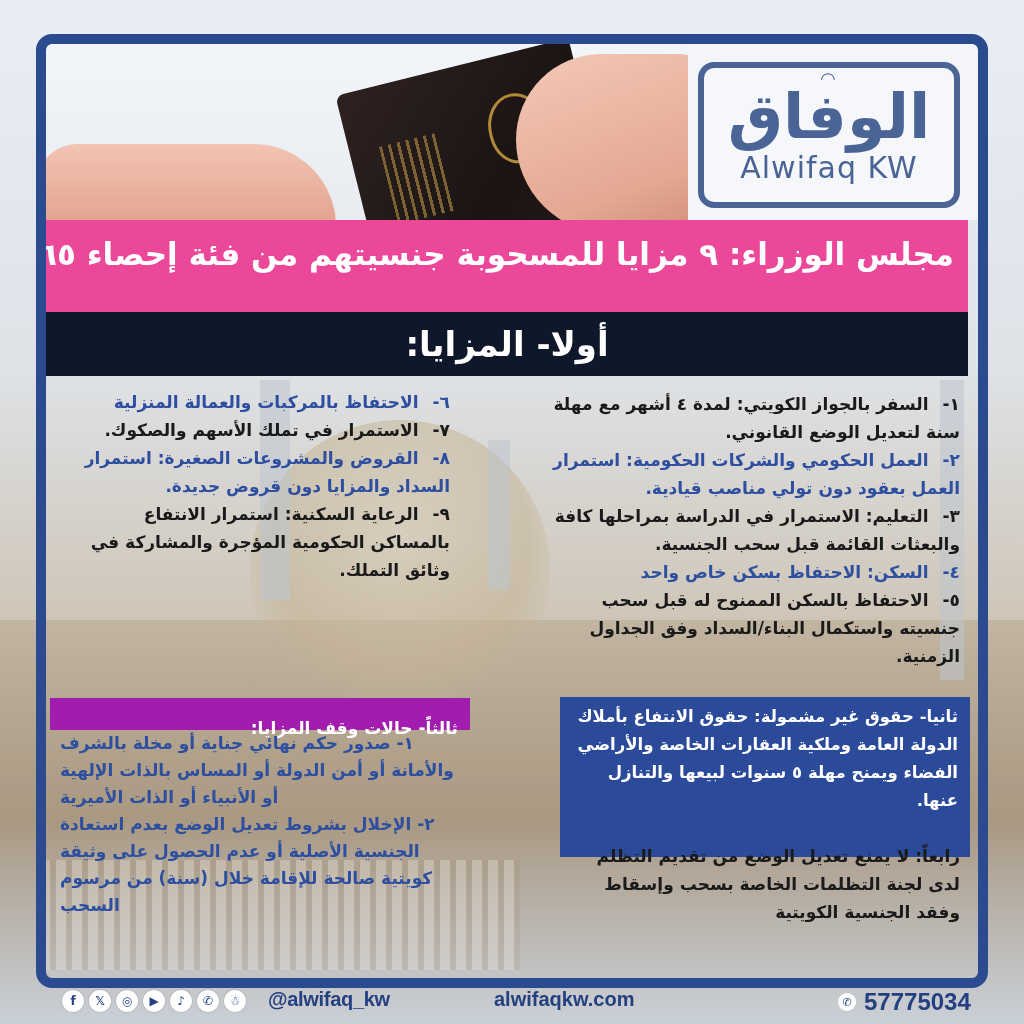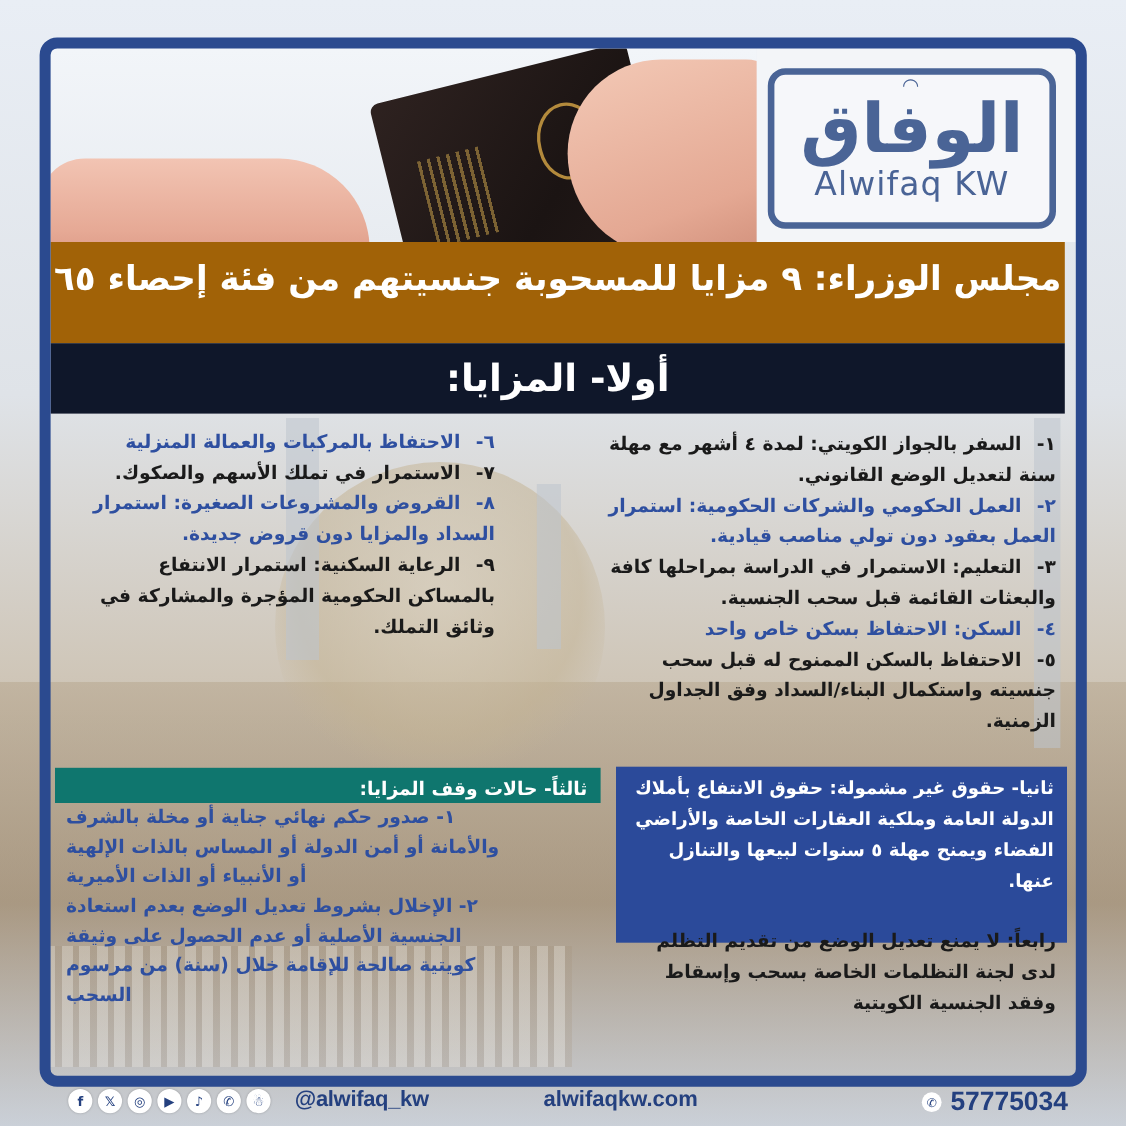--- a/index.html
+++ b/index.html
@@ -88,22 +88,22 @@
     font-size: 18px; color: #4a6496;
   }
   .logo-en {
     font-family: "DejaVu Sans", sans-serif; font-size: 30px; color: #4a6496;
     letter-spacing: 1px; margin-top: 2px; font-weight: normal;
   }
 
   
   .title-bar {
     position: absolute; left: 46px; top: 220px; width: 922px; height: 92px;
-    background: #a16207;
-    display: flex; align-items: flex-start; justify-content: center;
+    background: #ec4899;
+    display: flex; align-items: flex-start; justify-content: flex-end;
     padding: 16px 14px 0 14px;
   }
   .title-text {
     color: #fff; font-weight: bold; font-size: 31px; direction: rtl;
     font-family: "DejaVu Sans", sans-serif; white-space: nowrap;
   }
   .section-bar {
     position: absolute; left: 46px; top: 312px; width: 922px; height: 64px;
     background: #0f172a;
     display: flex; align-items: center; justify-content: center;
@@ -125,23 +125,23 @@
   .col-right { left: 540px; top: 390px; width: 420px; }
   .col-left { left: 60px; top: 388px; width: 390px; }
 
   
   .box-second {
     position: absolute; left: 560px; top: 697px; width: 410px; height: 160px;
     background: #2b4a9a; color: #fff; direction: rtl; text-align: right;
     padding: 6px 12px 6px 10px; font-weight: bold; font-size: 16.5px; line-height: 28px;
   }
   .box-third-head {
-    position: absolute; left: 50px; top: 698px; width: 496px; height: 32px;
-    background: #0f766e; color: #fff; direction: rtl; text-align: right;
-    padding: 6px 12px; font-weight: bold; font-size: 17px; line-height: 28px;
+    position: absolute; left: 50px; top: 698px; width: 420px; height: 32px;
+    background: #a21caf; color: #fff; direction: rtl; text-align: right;
+    padding: 16px 12px; font-weight: bold; font-size: 17px; line-height: 28px;
   }
   .third-list {
     position: absolute; left: 60px; top: 730px; width: 410px;
     direction: rtl; text-align: left; color: #2e4fa0;
     font-weight: bold; font-size: 17px; line-height: 27px;
   }
   .fourth {
     position: absolute; left: 560px; top: 842px; width: 400px;
     direction: rtl; text-align: right; color: #1a1a1a;
     font-weight: bold; font-size: 17px; line-height: 28px;

